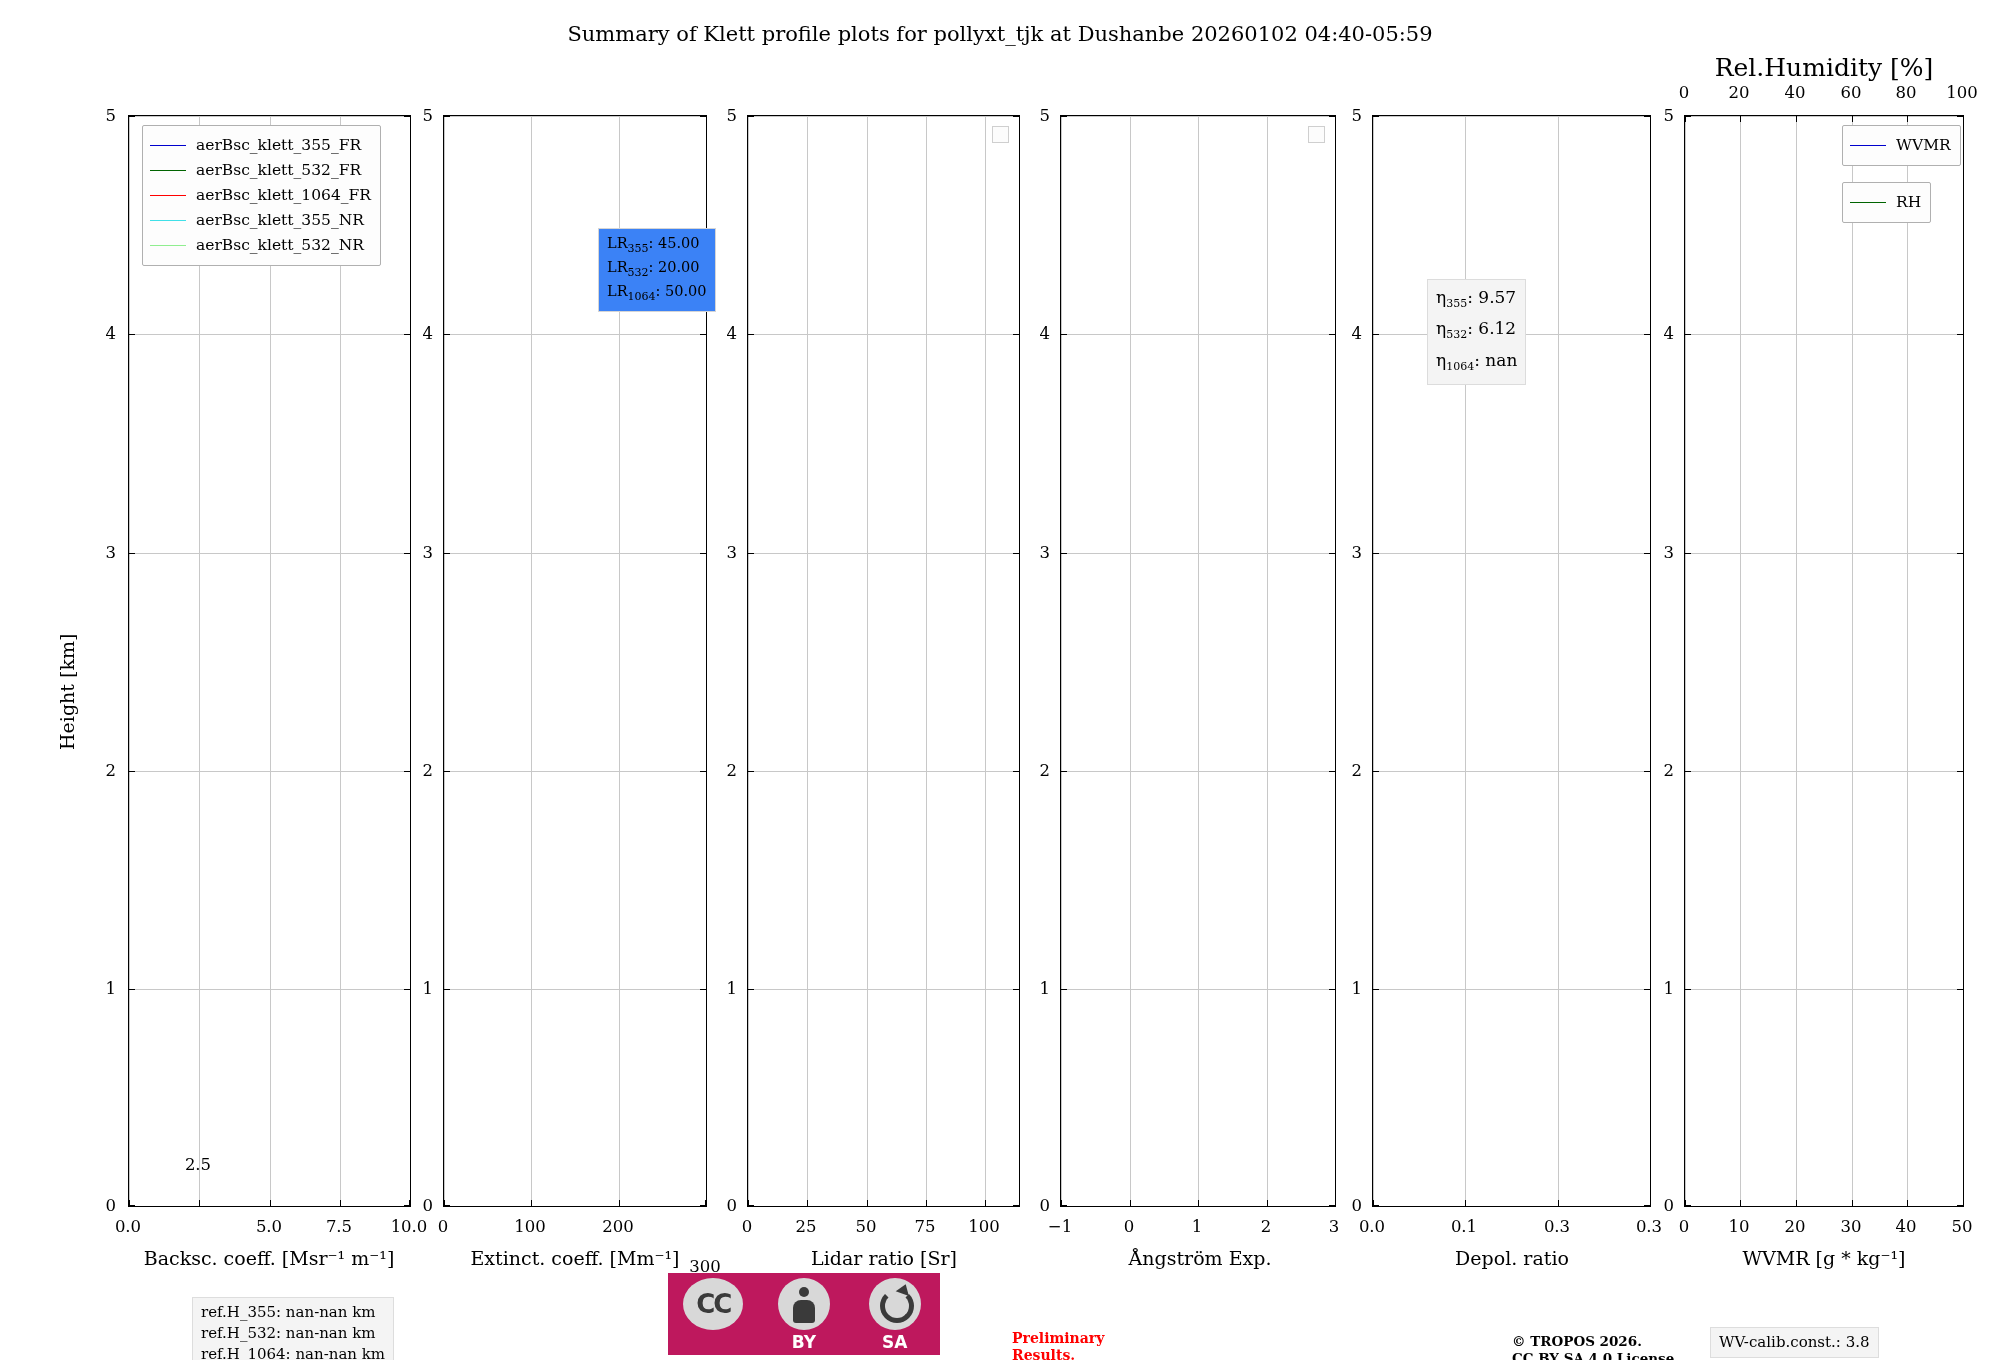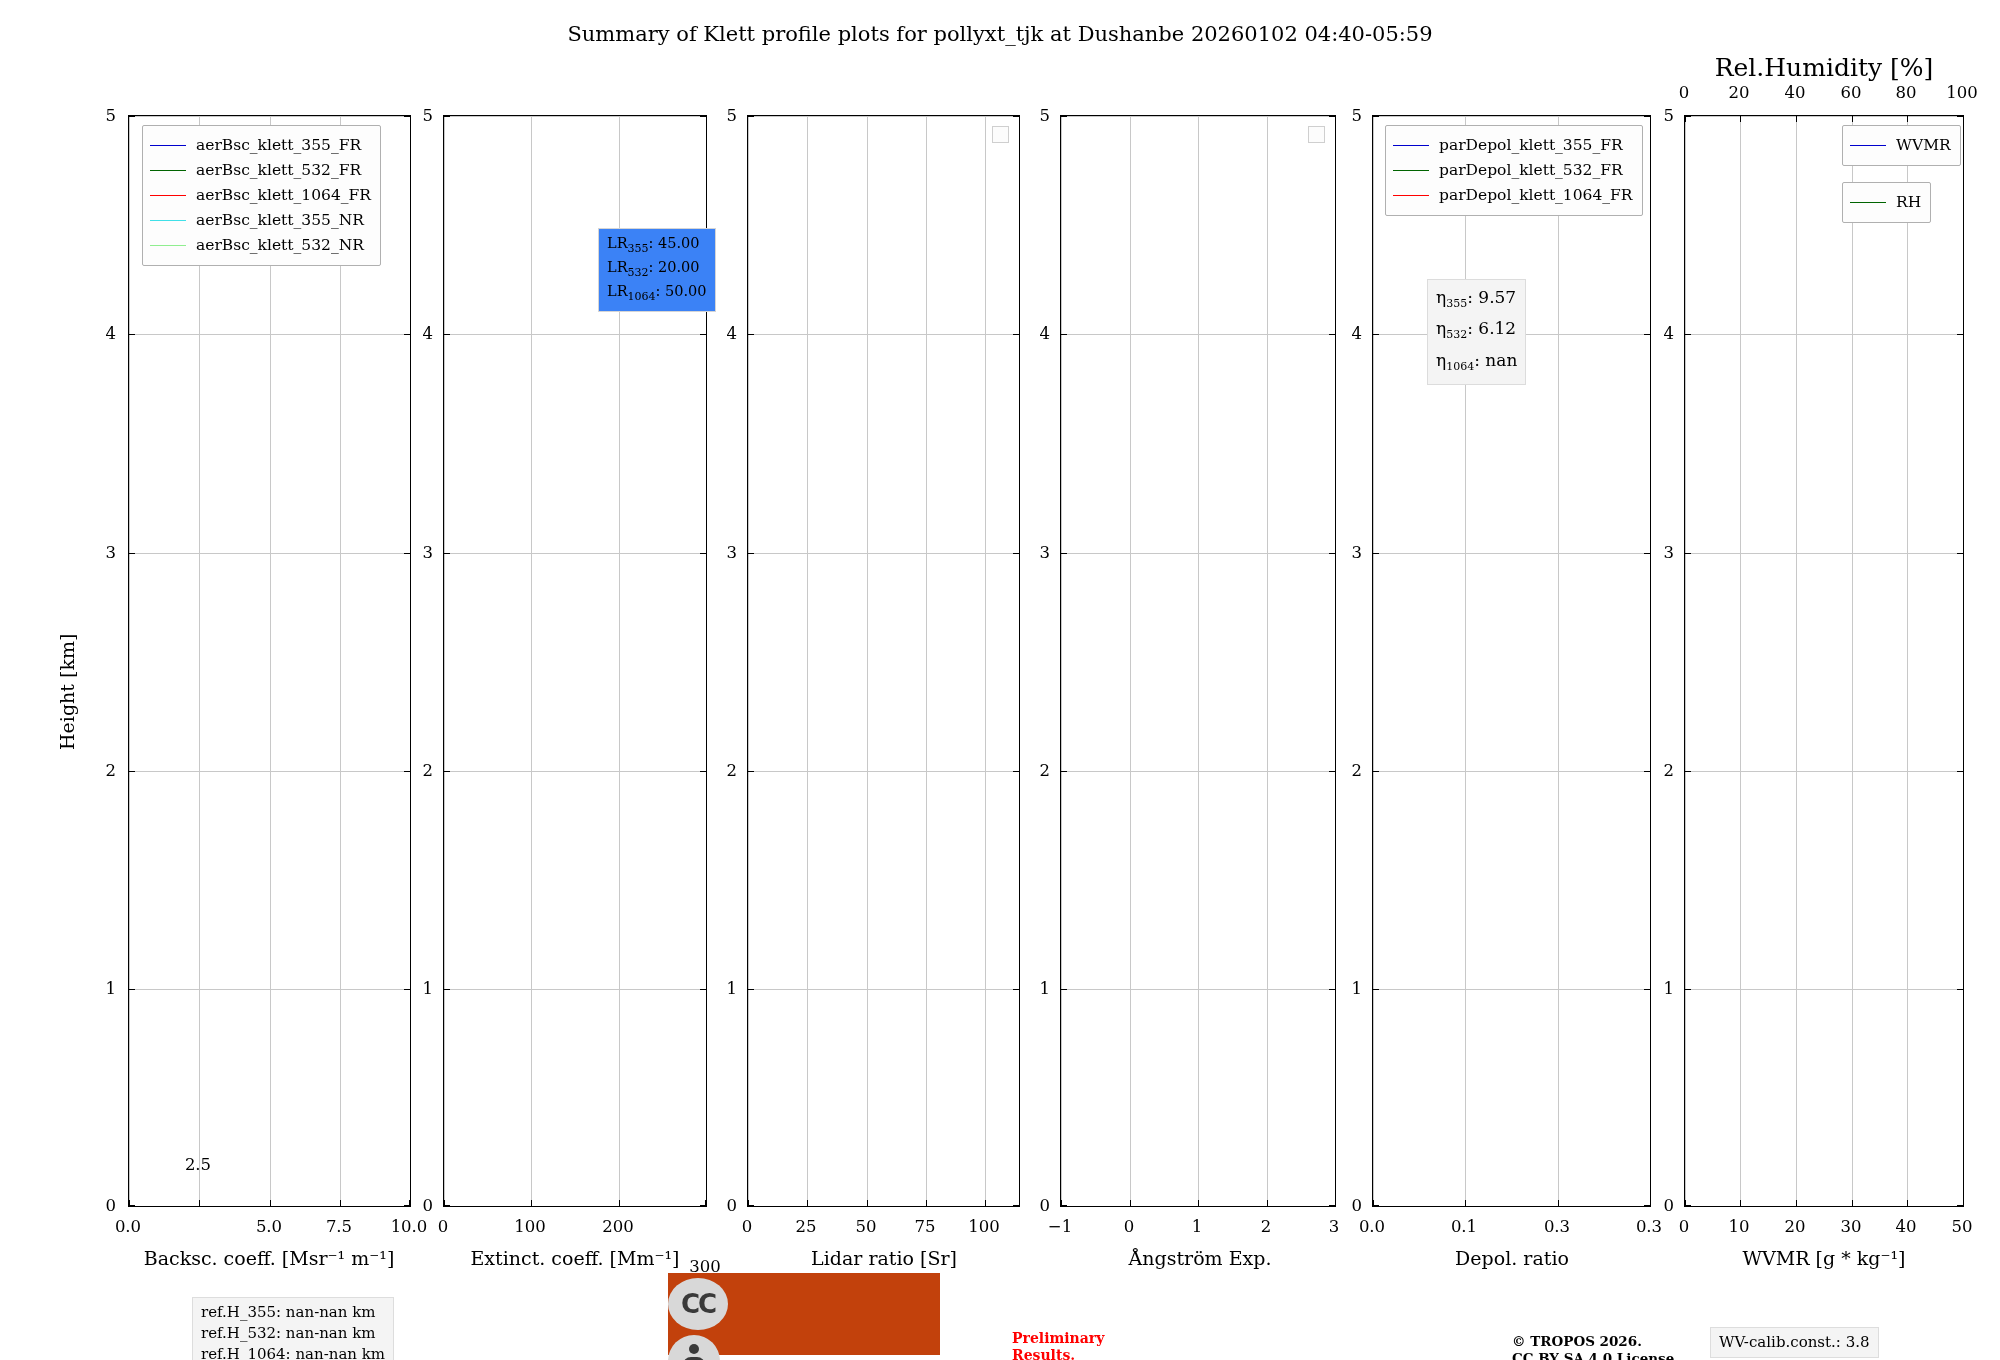--- a/index.html
+++ b/index.html
@@ -193,24 +193,23 @@
     font-size: 13.5px;
     line-height: 17px;
   }
   
   .cc-badge {
     position: absolute;
     left: 668px;
     top: 1273px;
     width: 272px;
     height: 82px;
-    background: #c2410c;
+    background: #be185d;
     display: flex;
     align-items: flex-start;
-    flex-direction: column;
   }
   .cc-cell {
     position: relative;
     height: 82px;
     flex: 1;
     display: flex;
     flex-direction: column;
     align-items: center;
   }
   .cc-circle {
@@ -554,34 +553,20 @@
   <div class="ylabel-text" style="left:-10px; top:873px;">1</div>
   <div class="ylabel-text" style="left:-10px; top:1090px;">0</div>
 
   <div class="xlabel-text" style="left:0px; top:1102px;">0.0</div>
   <div class="xlabel-text" style="left:92px; top:1102px;">0.1</div>
   <div class="xlabel-text" style="left:185px; top:1102px;">0.3</div>
   <div class="xlabel-text" style="left:277px; top:1102px;">0.3</div>
 
   <div class="axis-title" style="left:140px; top:1132px;">Depol. ratio</div>
 
-  <div class="legend" style="left:13px; top:10px;">
-    <div class="legend-row">
-      <span class="legend-swatch" style="border-top-color:#0000cd;"></span>
-      <span class="legend-label">parDepol_klett_355_FR</span>
-    </div>
-    <div class="legend-row">
-      <span class="legend-swatch" style="border-top-color:#006400;"></span>
-      <span class="legend-label">parDepol_klett_532_FR</span>
-    </div>
-    <div class="legend-row">
-      <span class="legend-swatch" style="border-top-color:#ff0000;"></span>
-      <span class="legend-label">parDepol_klett_1064_FR</span>
-    </div>
-  </div>
 
   <div class="infobox big" style="left:55px; top:164px;">
     <div class="etaline">η<sub>355</sub>: <span>9.57</span></div>
     <div class="etaline">η<sub>532</sub>: <span>6.12</span></div>
     <div class="etaline">η<sub>1064</sub>: <span>nan</span></div>
   </div>
 </div>
 
 <div class="panel" style="left:1684px; width:280px;">
   <div class="plotbox">

